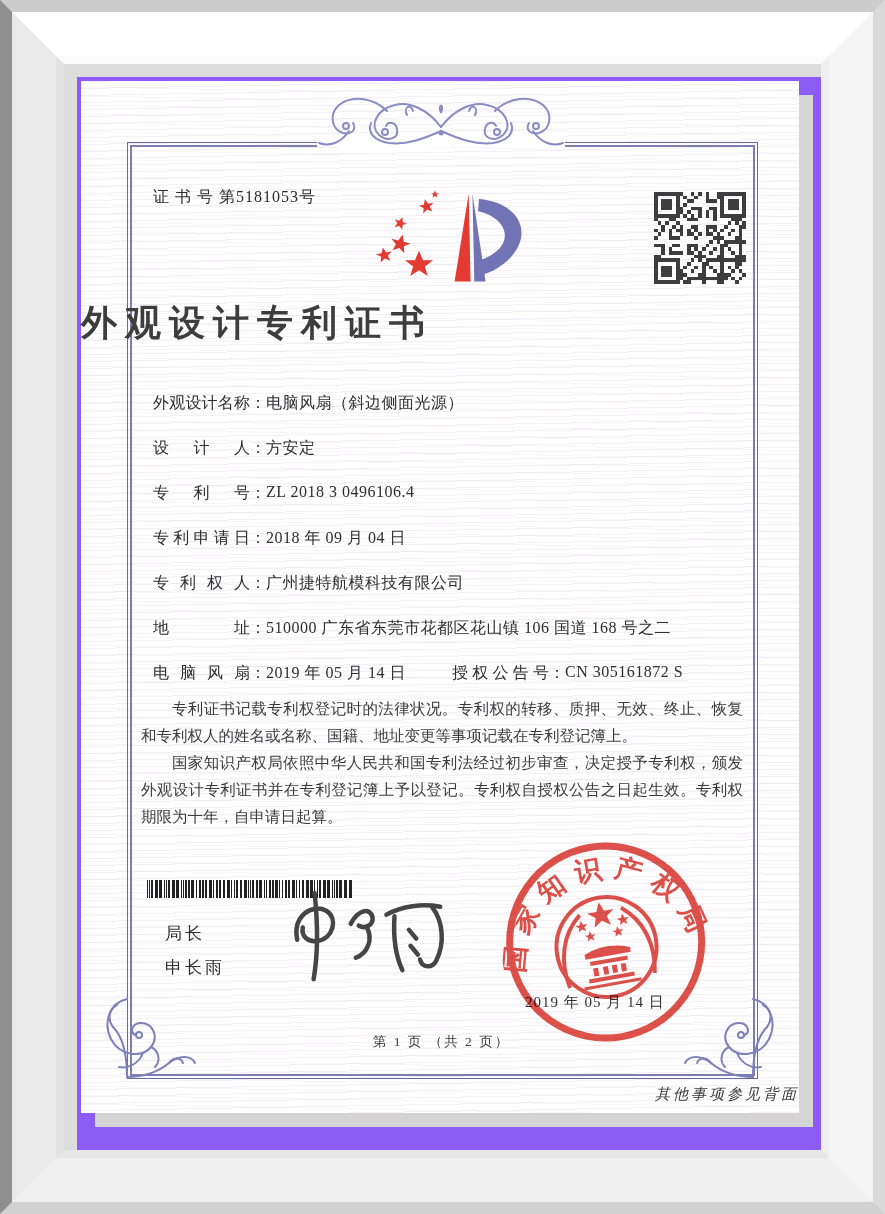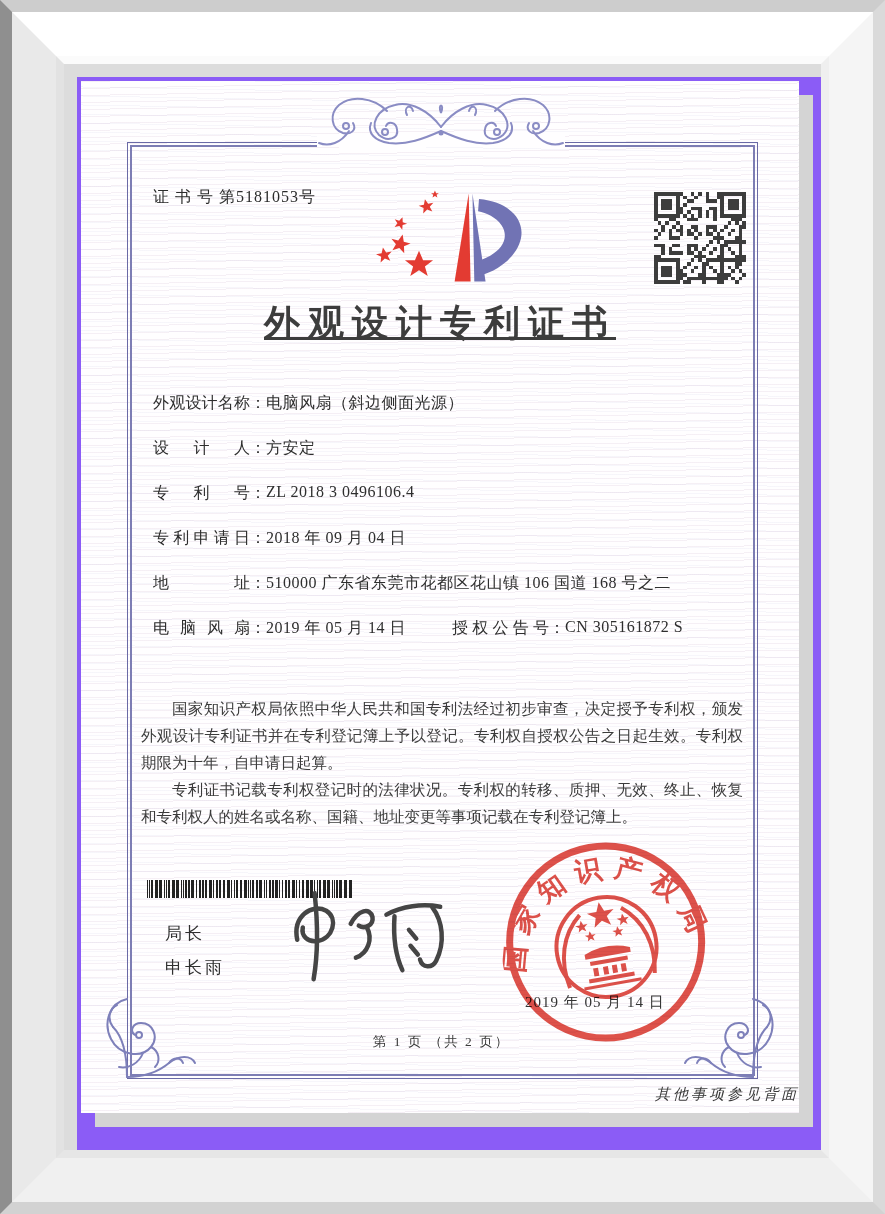--- a/index.html
+++ b/index.html
@@ -27,22 +27,22 @@
       repeating-linear-gradient(181deg, rgba(150,150,200,0.08) 0 1px, rgba(255,255,255,0) 1px 9px),
       #fffeff;
     box-shadow:14px 14px 0 #d4d4d4;}
   .cert-border-outer{position:absolute;left:46px;top:61px;width:629px;height:935px;
     border:1px solid #6a6aa6;}
   .cert-border-inner{position:absolute;inset:2px;border:2px solid #7d7db4;}
   
   .cert-no{position:absolute;left:72px;top:106px;font-size:16px;letter-spacing:1px;color:#2b2b2b;}
   .logo{position:absolute;left:293px;top:104px;}
   .qr{position:absolute;left:573px;top:111px;}
-  .title{position:absolute;left:0;top:218px;width:718px;text-align:center;
-    font-size:36px;font-weight:600;letter-spacing:8px;color:#3d3d3d;text-decoration:underline;}
+  .title{position:absolute;left:0;top:218px;width:718px;
+    font-size:36px;font-weight:600;letter-spacing:8px;color:#3d3d3d;}
   .fields{position:absolute;left:72px;top:312px;width:590px;font-size:16px;}
   .field-row{height:23px;margin-bottom:22px;white-space:nowrap;}
   .flabel{display:inline-block;width:97px;text-align:justify;text-align-last:justify;vertical-align:top;}
   .colon{display:inline-block;vertical-align:top;}
   .fvalue{display:inline-block;vertical-align:top;letter-spacing:0.5px;}
   .pair2{margin-left:46px;}
   .paras{position:absolute;left:60px;top:614px;width:602px;font-size:15.5px;line-height:27px;
     color:#3b3b3b;text-align:justify;}
   .paras p{margin:0;text-indent:2em;}
   .barcode{position:absolute;left:66px;top:799px;}
@@ -453,30 +453,33 @@
         <div class="field-row">
           <span class="flabel">设计人</span><span class="colon">：</span><span class="fvalue">方安定</span>
         </div>
         <div class="field-row">
           <span class="flabel">专利号</span><span class="colon">：</span><span class="fvalue">ZL 2018 3 0496106.4</span>
         </div>
         <div class="field-row">
           <span class="flabel">专利申请日</span><span class="colon">：</span><span class="fvalue">2018 年 09 月 04 日</span>
         </div>
         <div class="field-row">
+          <span class="flabel">专利权人</span><span class="colon">：</span><span class="fvalue">广州捷特航模科技有限公司</span>
+        </div>
+        <div class="field-row">
           <span class="flabel">地址</span><span class="colon">：</span><span class="fvalue">510000 广东省东莞市花都区花山镇 106 国道 168 号之二</span>
         </div>
         <div class="field-row">
           <span class="flabel">电脑风扇</span><span class="colon">：</span><span class="fvalue">2019 年 05 月 14 日</span><span class="flabel pair2">授权公告号</span><span class="colon">：</span><span class="fvalue">CN 305161872 S</span>
         </div>
       </div>
 
       <div class="paras">
+        <p>专利证书记载专利权登记时的法律状况。专利权的转移、质押、无效、终止、恢复和专利权人的姓名或名称、国籍、地址变更等事项记载在专利登记簿上。</p>
         <p>国家知识产权局依照中华人民共和国专利法经过初步审查，决定授予专利权，颁发外观设计专利证书并在专利登记簿上予以登记。专利权自授权公告之日起生效。专利权期限为十年，自申请日起算。</p>
-        <p>专利证书记载专利权登记时的法律状况。专利权的转移、质押、无效、终止、恢复和专利权人的姓名或名称、国籍、地址变更等事项记载在专利登记簿上。</p>
       </div>
 
       <svg class="barcode" width="208" height="18" viewBox="0 0 208 18" shape-rendering="crispEdges">
               <rect x="0" y="0" width="1" height="18" fill="#222"></rect>
               <rect x="2" y="0" width="1" height="18" fill="#222"></rect>
               <rect x="4" y="0" width="2" height="18" fill="#222"></rect>
               <rect x="8" y="0" width="3" height="18" fill="#222"></rect>
               <rect x="12" y="0" width="3" height="18" fill="#222"></rect>
               <rect x="17" y="0" width="1" height="18" fill="#222"></rect>
               <rect x="19" y="0" width="1" height="18" fill="#222"></rect>

